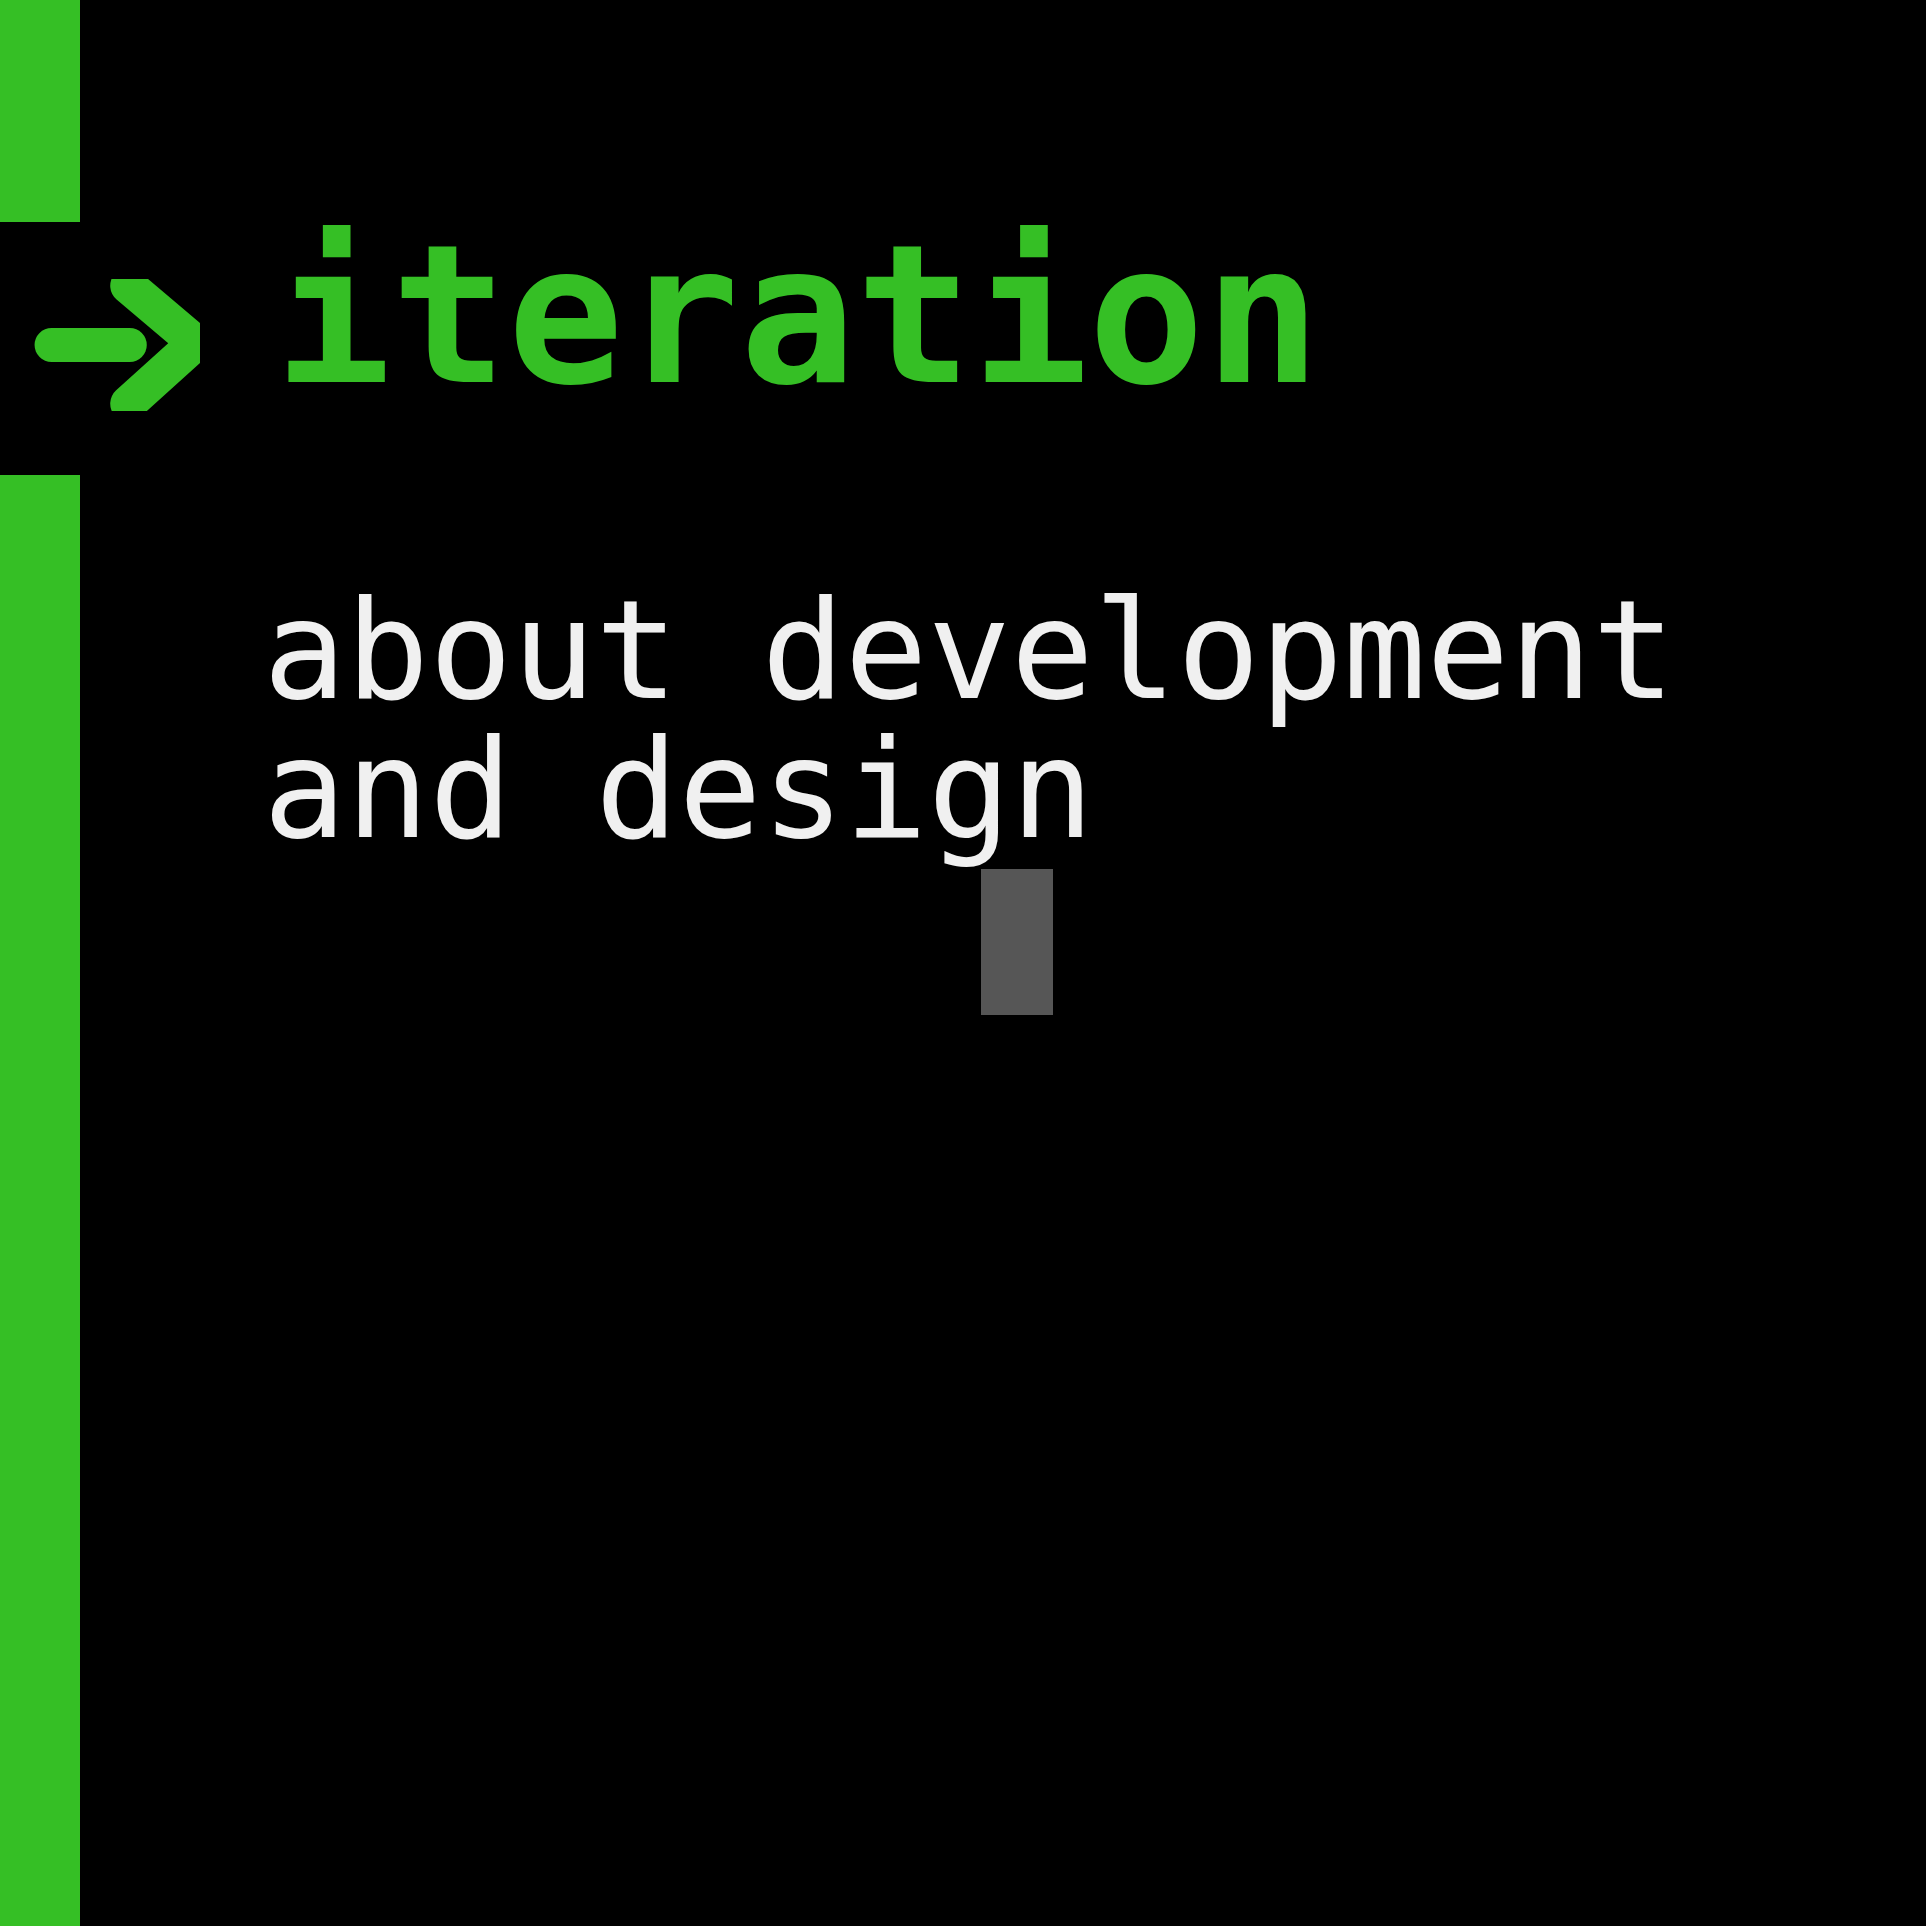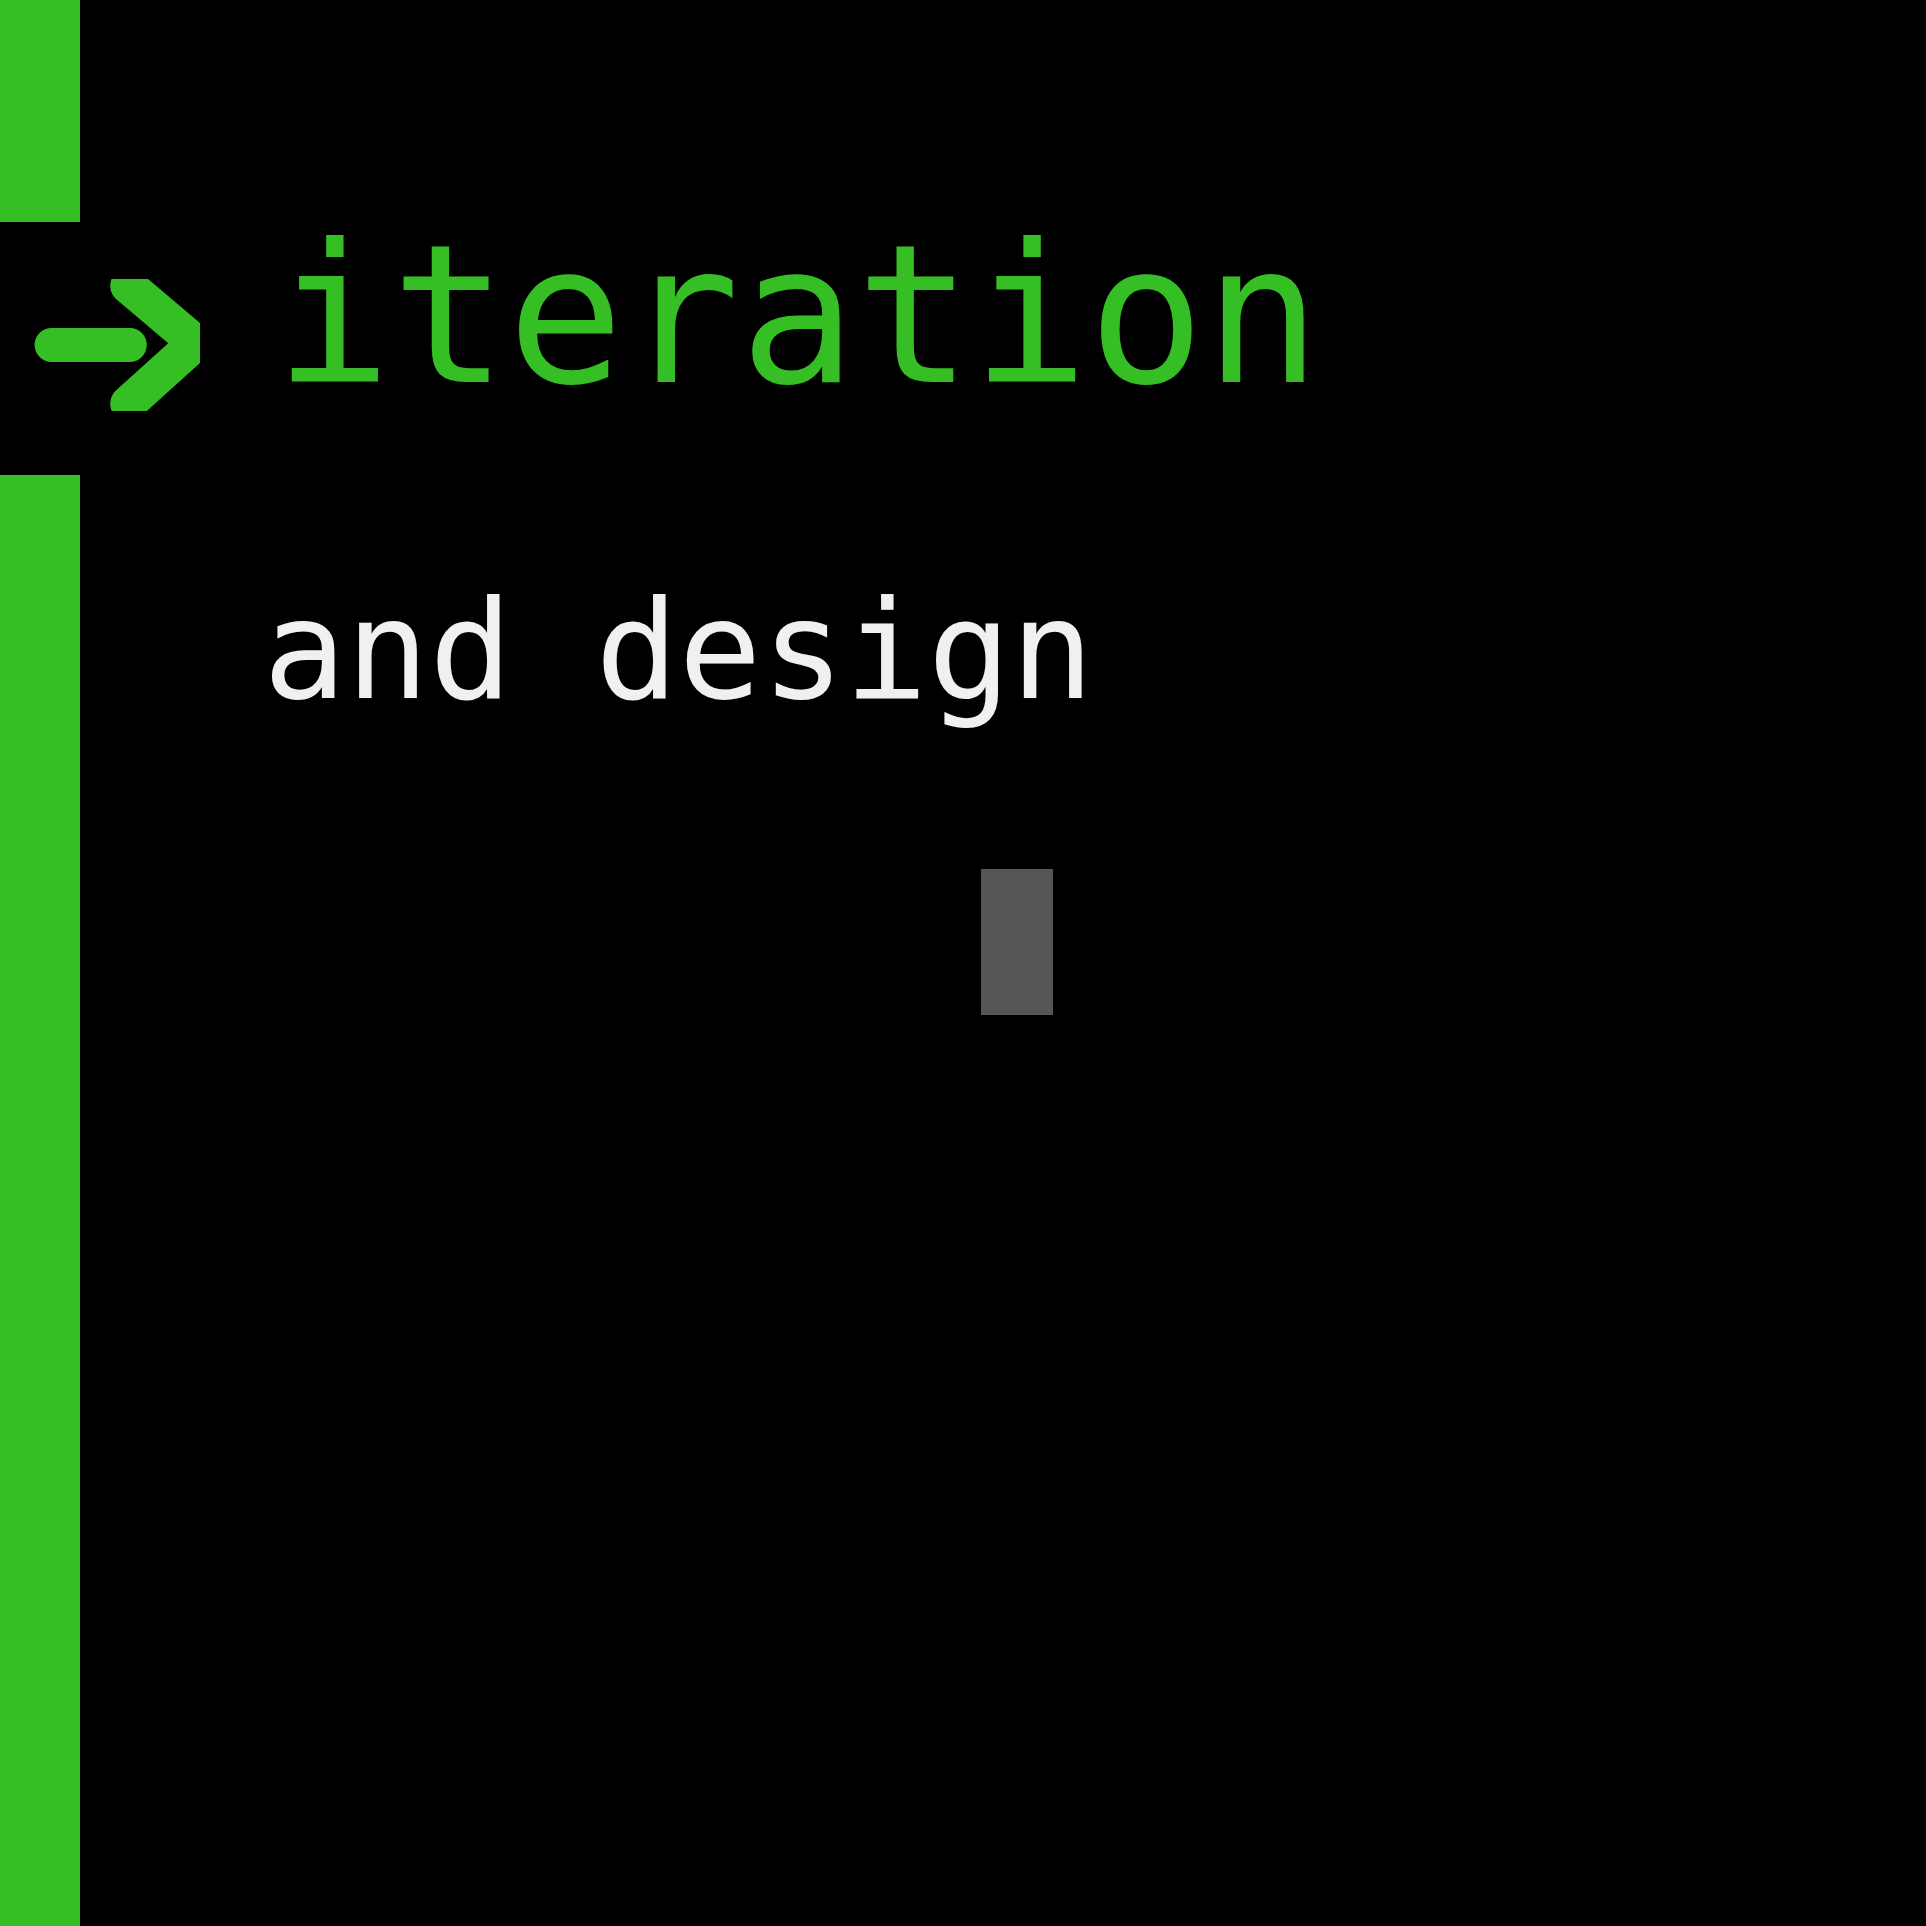--- a/index.html
+++ b/index.html
@@ -37,21 +37,21 @@
   #arrow-icon svg { display: block; width: 100%; height: 100%; }
 
   
   #page-title {
     position: absolute;
     left: 275px;
     top: 219px;
     margin: 0;
     color: #35bf25;
     font-size: 193px;
-    font-weight: normal;
+    font-weight: bold;
     line-height: 1.0;
     letter-spacing: 0;
     white-space: pre;
   }
 
   
   #subtitle {
     position: absolute;
     left: 263px;
     top: 581px;
@@ -91,19 +91,20 @@
 
       <rect x="4" y="76" width="175" height="53" rx="26.5" ry="26.5" fill="#35bf25"></rect>
 
       <path d="M 150 10 L 255 99 L 150 194" fill="none" stroke="#35bf25" stroke-width="56" stroke-linecap="round" stroke-linejoin="miter"></path>
     </svg>
   </div>
 
   <h1 id="page-title" style="color: rgb(53, 191, 37);">iteration</h1>
 
   <div id="subtitle">
+    <div class="subtitle-line" style="color: rgb(240, 240, 240);">about development</div>
     <div class="subtitle-line" style="color: rgb(240, 240, 240);">and design</div>
   </div>
 
   <div id="cursor-block" style="background: rgb(86, 86, 86);"></div>
 
 </div>
 
 
 </body></html>

